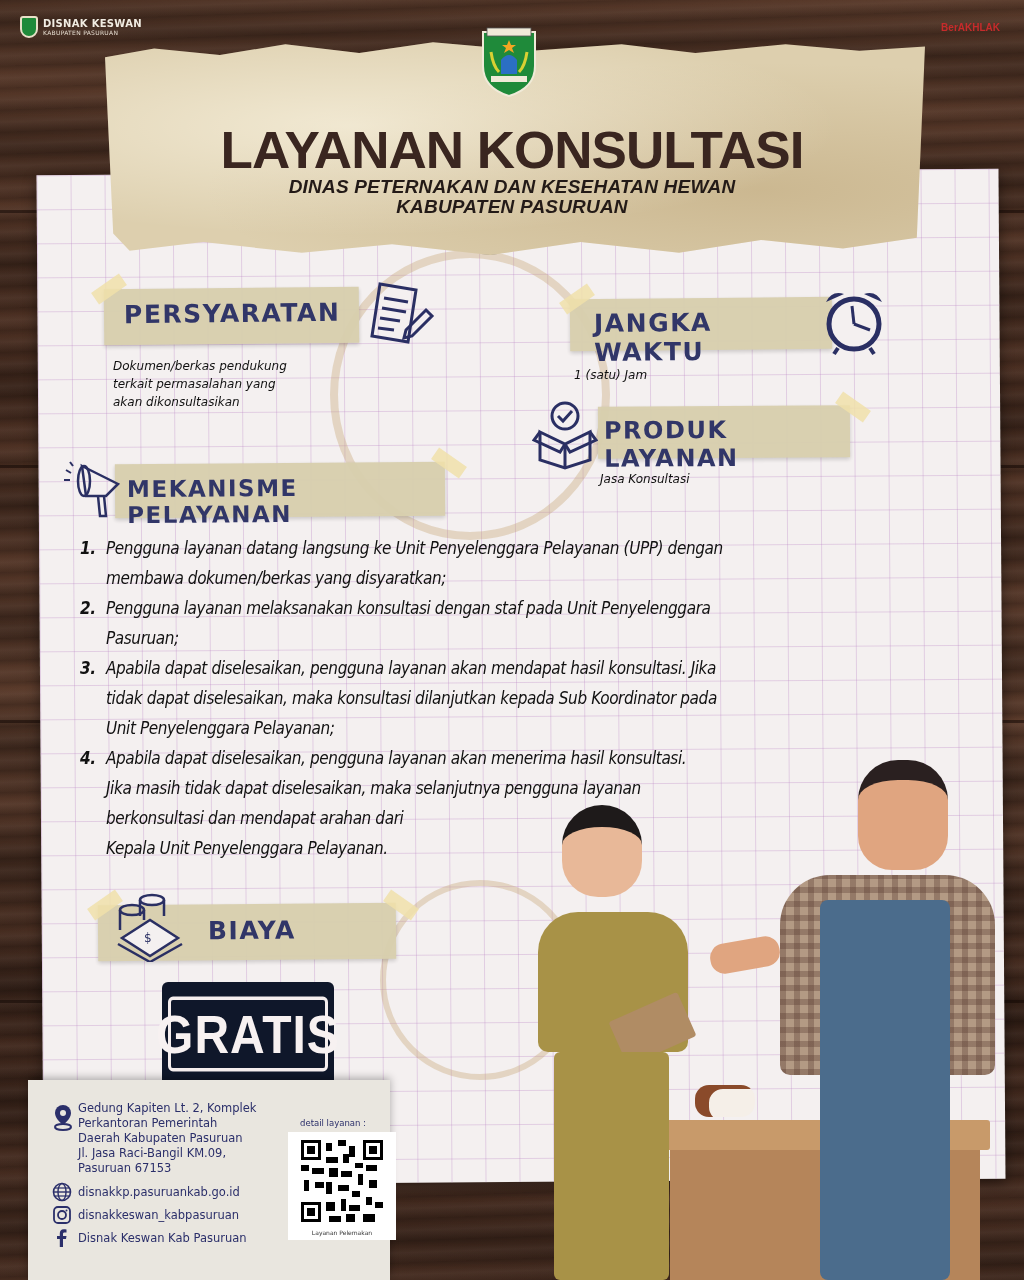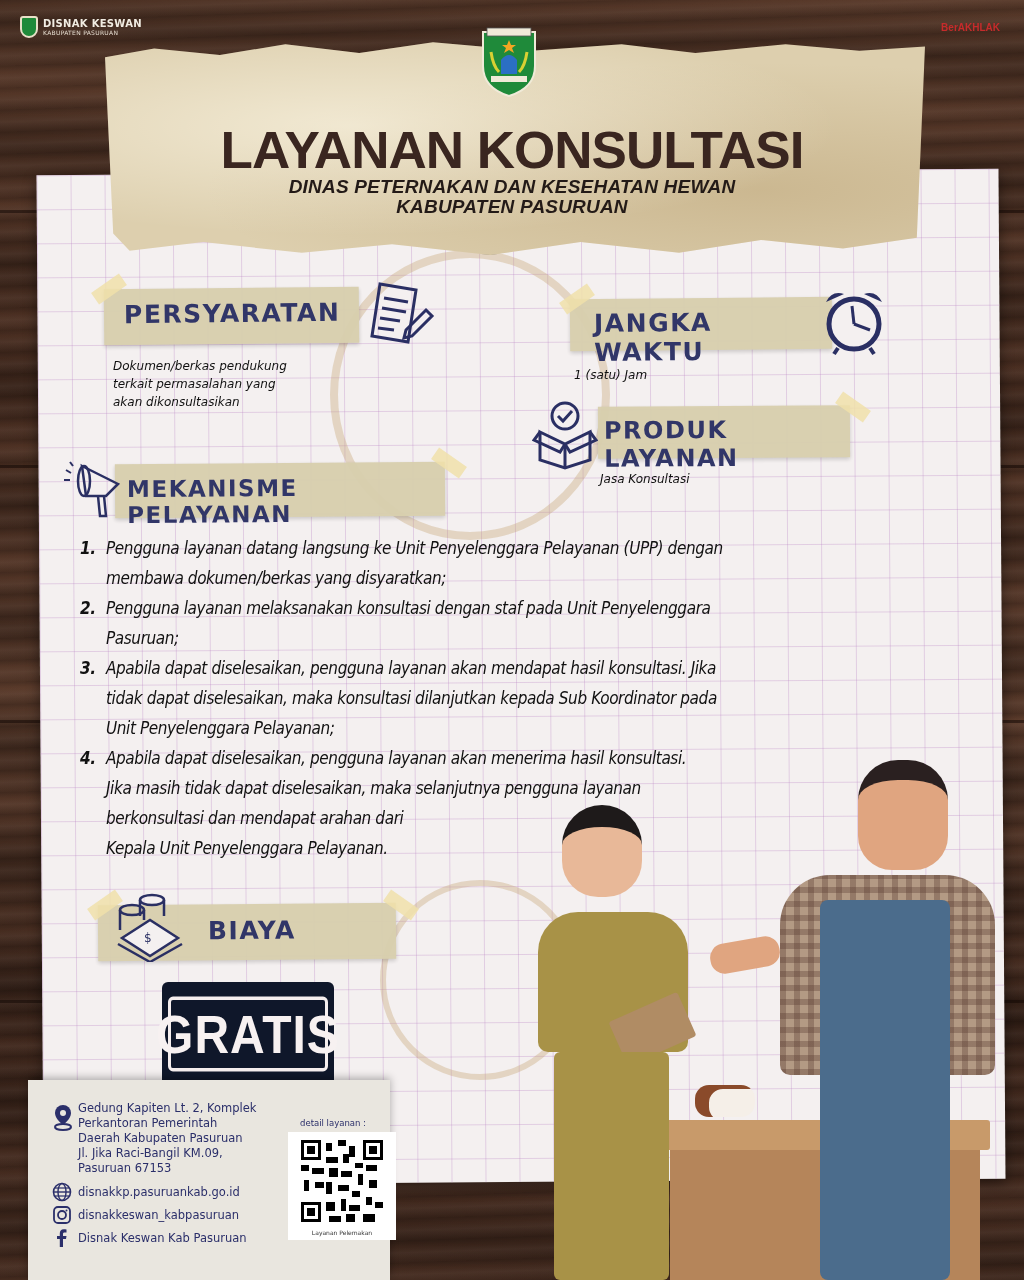--- a/index.html
+++ b/index.html
@@ -295,21 +295,21 @@
 <div class="footer-card"></div>
 <svg style="position:absolute;left:52px;top:1103px;" width="22" height="28" viewBox="0 0 22 28">
   <path d="M11 2 A8 8 0 0 1 19 10 C19 16 11 22 11 22 C11 22 3 16 3 10 A8 8 0 0 1 11 2 Z" fill="#2b2f6a"></path>
   <circle cx="11" cy="10" r="3" fill="#e9e6df"></circle>
   <ellipse cx="11" cy="24" rx="8" ry="3" fill="none" stroke="#2b2f6a" stroke-width="2"></ellipse>
 </svg>
 <div class="addr">
   <div>Gedung Kapiten Lt. 2, Komplek</div>
   <div>Perkantoran Pemerintah</div>
   <div>Daerah Kabupaten Pasuruan</div>
-  <div>Jl. Jika Raci-Bangil KM.09,</div>
+  <div>Jl. Jasa Raci-Bangil KM.09,</div>
   <div>Pasuruan 67153</div>
 </div>
 
 <div class="contact-row" style="top:1182px;">
   <svg width="20" height="20" viewBox="0 0 20 20">
     <circle cx="10" cy="10" r="8.5" fill="none" stroke="#2b2f6a" stroke-width="1.6"></circle>
     <ellipse cx="10" cy="10" rx="4" ry="8.5" fill="none" stroke="#2b2f6a" stroke-width="1.4"></ellipse>
     <line x1="1.5" y1="10" x2="18.5" y2="10" stroke="#2b2f6a" stroke-width="1.4"></line>
     <line x1="3" y1="6" x2="17" y2="6" stroke="#2b2f6a" stroke-width="1.2"></line>
     <line x1="3" y1="14" x2="17" y2="14" stroke="#2b2f6a" stroke-width="1.2"></line>

